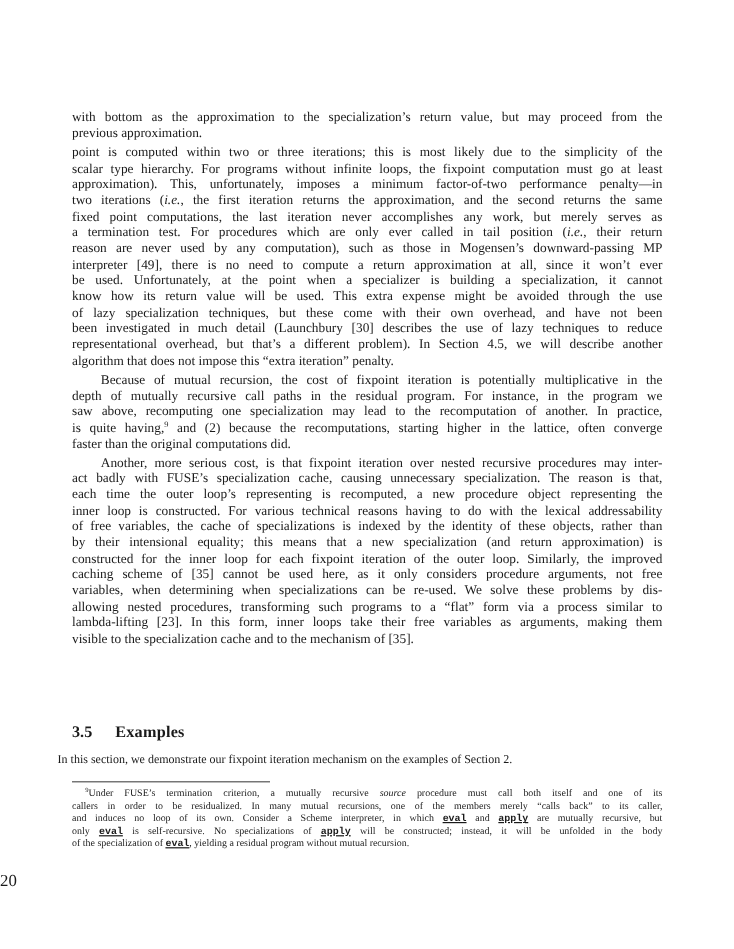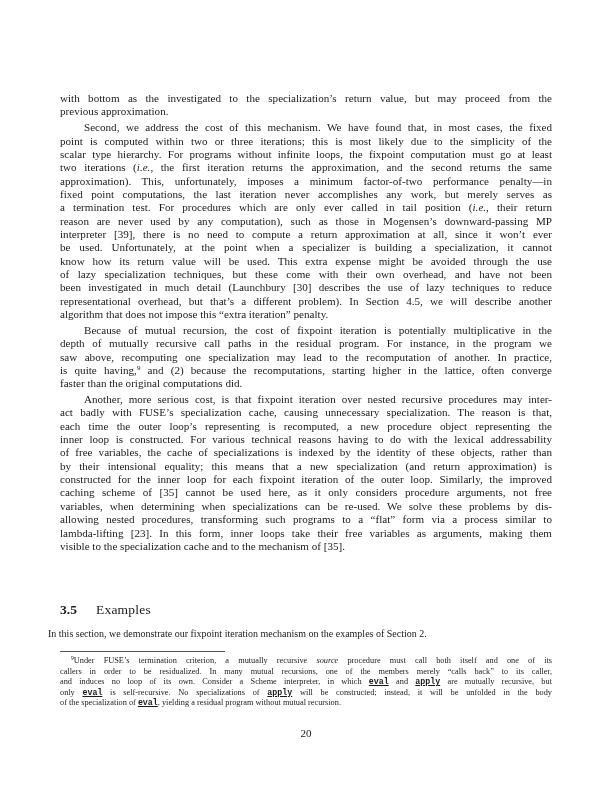--- a/index.html
+++ b/index.html
@@ -6,53 +6,52 @@
   body { width:612px; height:791px; position:relative; overflow:hidden;
          font-family:"Liberation Serif","DejaVu Serif",serif; color:#1a1a1a; }
   .page { position:absolute; left:60px; top:92px; width:492px; }
   .ln { display:block; font-size:11.1px; line-height:13.35px; height:13.35px;
         white-space:nowrap; text-align:justify; text-align-last:justify; }
   .ln.last { text-align-last:left; }
   .ind { text-indent:24px; }
   .gap { height:2.5px; }
   .sec { position:absolute; left:60px; top:602px; font-size:13.5px; font-weight:bold; }
   .sec .num { display:inline-block; width:36px; }
-  .sec .title { font-weight:normal; font-size:13.5px; letter-spacing:0.2px; }
+  .sec .title { font-weight:bold; font-size:13.5px; letter-spacing:0.2px; }
   .intro { position:absolute; left:48px; top:627px; width:492px; font-size:10px; line-height:13px; white-space:nowrap; }
   .fnrule { position:absolute; left:60px; top:651px; width:165px; height:0; border-top:0.8px solid #555; }
   .fn { position:absolute; left:60px; top:656px; width:492px; }
   .fn .ln { font-size:8.3px; line-height:10.6px; height:10.6px; }
   .fn .ind { text-indent:11px; }
   .tt { font-family:"Liberation Mono","DejaVu Sans Mono",monospace; font-weight:bold; font-size:8.3px;text-decoration:underline; }
   i { font-style:italic; }
   sup { font-size:7px; line-height:0; vertical-align:4px; }
   .fn sup { font-size:5.5px; vertical-align:3px; }
-  .pageno { position:absolute; left:0; width:612px; top:727px; text-align:center; font-size:11px; }
+  .pageno { position:absolute; left:0; width:612px; top:727px; text-align:left; font-size:14px; }
 </style>
 </head>
 <body>
 
 <div class="page">
 
   <div>
-    <span class="ln">with bottom as the investigated to the specialization’s return value, but may proceed from the</span>
+    <span class="ln">with bottom as the approximation to the specialization’s return value, but may proceed from the</span>
     <span class="ln last">previous approximation.</span>
   </div>
   <div class="gap"></div>
 
   <div>
-    <span class="ln ind">Second, we address the cost of this mechanism. We have found that, in most cases, the fixed</span>
     <span class="ln">point is computed within two or three iterations; this is most likely due to the simplicity of the</span>
     <span class="ln">scalar type hierarchy. For programs without infinite loops, the fixpoint computation must go at least</span>
+    <span class="ln">approximation). This, unfortunately, imposes a minimum factor-of-two performance penalty—in</span>
     <span class="ln"><span>two iterations (</span><i>i.e.</i><span>, the first iteration returns the approximation, and the second returns the same</span></span>
-    <span class="ln">approximation). This, unfortunately, imposes a minimum factor-of-two performance penalty—in</span>
     <span class="ln">fixed point computations, the last iteration never accomplishes any work, but merely serves as</span>
     <span class="ln"><span>a termination test. For procedures which are only ever called in tail position (</span><i>i.e.</i><span>, their return</span></span>
     <span class="ln">reason are never used by any computation), such as those in Mogensen’s downward-passing MP</span>
-    <span class="ln">interpreter [39], there is no need to compute a return approximation at all, since it won’t ever</span>
+    <span class="ln">interpreter [49], there is no need to compute a return approximation at all, since it won’t ever</span>
     <span class="ln">be used. Unfortunately, at the point when a specializer is building a specialization, it cannot</span>
     <span class="ln">know how its return value will be used. This extra expense might be avoided through the use</span>
     <span class="ln">of lazy specialization techniques, but these come with their own overhead, and have not been</span>
     <span class="ln">been investigated in much detail (Launchbury  [30] describes the use of lazy techniques to reduce</span>
     <span class="ln">representational overhead, but that’s a different problem). In Section 4.5, we will describe another</span>
     <span class="ln last">algorithm that does not impose this “extra iteration” penalty.</span>
   </div>
   <div class="gap"></div>
 
   <div>

